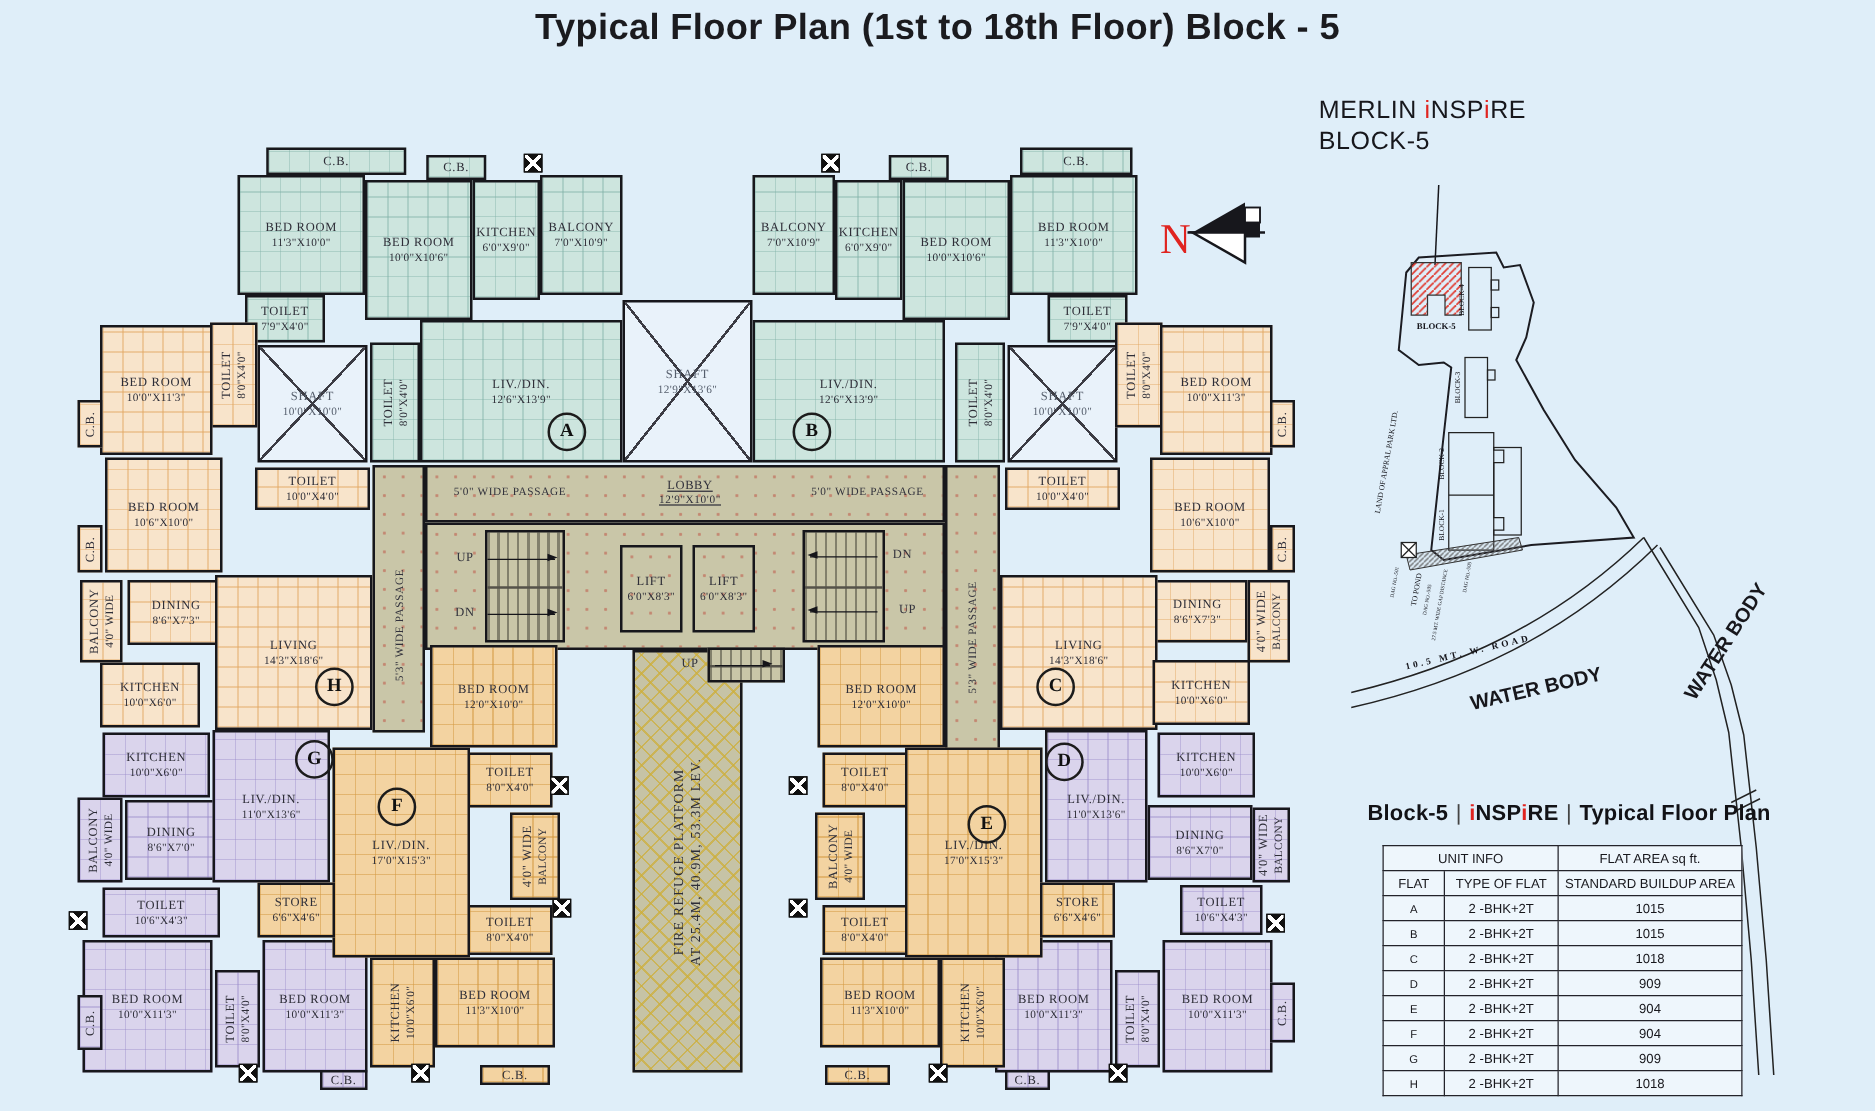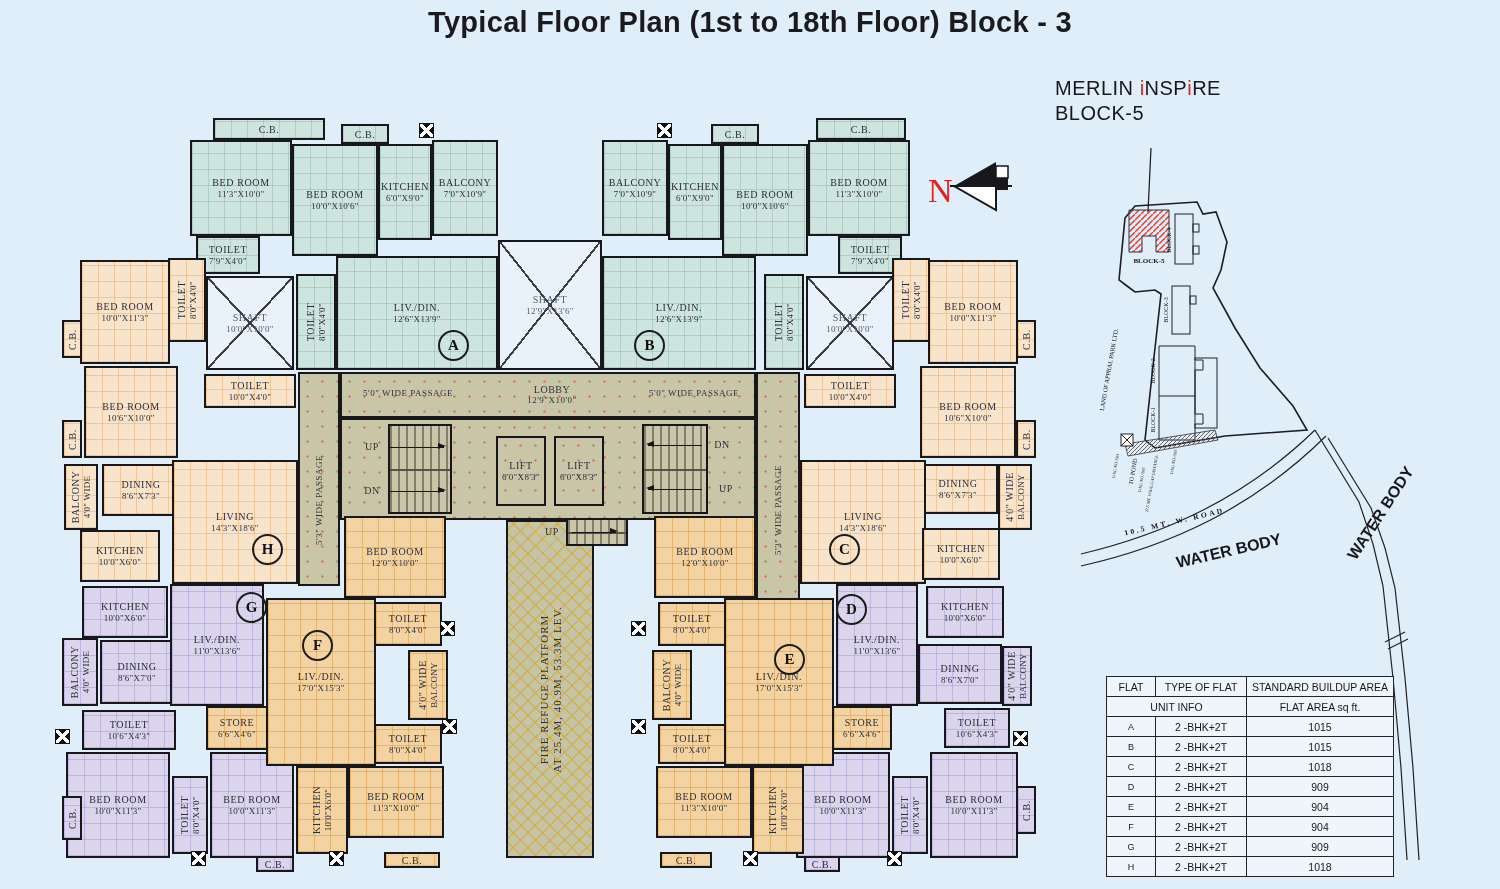--- a/index.html
+++ b/index.html
@@ -42,21 +42,21 @@
   #legend-table{position:absolute;left:1106px;top:676px;border-collapse:collapse;z-index:3;background:#eef6fc}
   #legend-table td,#legend-table th{border:1.2px solid #23232a;font-weight:normal;font-size:10.5px;color:#17171c;text-align:center;padding:1px 2px;height:17px}
   #legend-table .c1{width:44px}#legend-table .c2{width:86px}#legend-table .c3{width:142px}
   #legend-table .flat-letter{font-size:9px}
 </style>
 </head>
 <body>
 
 <div id="page">
 
-  <div id="main-title">Typical Floor Plan (1st to 18th Floor) Block - 3</div>
+  <div id="main-title">Typical Floor Plan (1st to 18th Floor) Block - 5</div>
 
   <div id="plan">
       <div class="room c-g" style="left: 298px; top: 372px; width: 42px; height: 214px;"></div>
       <div class="room c-g" style="left: 756px; top: 372px; width: 44px; height: 252px;"></div>
       <div class="room c-g" style="left: 340px; top: 372px; width: 416px; height: 46px;"></div>
       <div class="room c-g" style="left: 340px; top: 418px; width: 416px; height: 102px;"></div>
       <div class="room c-fire vert" style="left: 506px; top: 520px; width: 88px; height: 338px;">
         <div class="rl">
           <span class="rn">FIRE REFUGE PLATFORM</span>
           <span class="rd">AT 25.4M, 40.9M, 53.3M LEV.</span>
@@ -535,21 +535,21 @@
         </div>
       </div>
       <div class="stair" style="left: 388px; top: 424px; width: 64px; height: 90px;"></div>
       <div class="stair" style="left: 642px; top: 424px; width: 66px; height: 90px;"></div>
       <div class="stair" style="left: 566px; top: 518px; width: 62px; height: 28px;"></div>
       <div class="sarrow ar" style="left: 390px; top: 447px; width: 54px;"></div>
       <div class="sarrow ar" style="left: 390px; top: 491px; width: 54px;"></div>
       <div class="sarrow al" style="left: 648px; top: 445px; width: 54px;"></div>
       <div class="sarrow al" style="left: 648px; top: 489px; width: 54px;"></div>
       <div class="sarrow ar" style="left: 572px; top: 532px; width: 44px;"></div>
-      <div class="ptext" style="left: 552px; top: 394px;">
+      <div class="ptext" style="left: 552px; top: 394px; text-decoration: underline;">
         <span>LOBBY</span>
         <span class="pd">12'9"X10'0"</span>
       </div>
       <div class="ptext" style="left: 408px; top: 393px; font-size: 9px;">
         <span>5'0" WIDE PASSAGE</span>
       </div>
       <div class="ptext" style="left: 694px; top: 393px; font-size: 9px;">
         <span>5'0" WIDE PASSAGE</span>
       </div>
       <div class="ptext vtext" style="left: 319px; top: 500px; font-size: 9px;">
@@ -648,31 +648,32 @@
     <path d="M6,448 C95,428 178,390 251,318" fill="none" stroke="#222" stroke-width="1.2"></path>
     <text x="100" y="406" font-size="7.5" font-weight="bold" class="sm-label" letter-spacing="2.5" transform="rotate(-13 100 406)" text-anchor="middle">10.5 MT. W. ROAD</text>
     <text x="155" y="438" font-size="16" font-weight="bold" fill="#17171c" font-family="Liberation Sans, sans-serif" transform="rotate(-13 155 438)" text-anchor="middle">WATER BODY</text>
     <path d="M240,312 L284,384 L298,426 L308,468 L318,560 L326,650 L332,742" fill="none" stroke="#222" stroke-width="1.2"></path>
     <path d="M253,320 L296,390 L310,430 L320,470 L330,560 L338,650 L344,742" fill="none" stroke="#222" stroke-width="1.2"></path>
     <line x1="310" y1="524" x2="330" y2="514" stroke="#222" stroke-width="1.2"></line>
     <line x1="313" y1="531" x2="333" y2="521" stroke="#222" stroke-width="1.2"></line>
     <text x="310" y="398" font-size="16" font-weight="bold" fill="#17171c" font-family="Liberation Sans, sans-serif" transform="rotate(-57 310 398)" text-anchor="middle">WATER BODY</text>
   </svg>
 
+  <div id="legend-heading"><span>Block-5</span><span class="sep">|</span><span class="red-i">i</span><span>NSP</span><span class="red-i">i</span><span>RE</span><span class="sep">|</span><span>Typical Floor Plan</span></div>
 
   <table id="legend-table">
     <tbody>
+      <tr>
+        <th colspan="2">UNIT INFO</th>
+        <th class="c3">FLAT AREA sq ft.</th>
+      </tr>
       <tr>
         <th class="c1">FLAT</th>
         <th class="c2">TYPE OF FLAT</th>
         <th class="c3">STANDARD BUILDUP AREA</th>
-      </tr>
-      <tr>
-        <th colspan="2">UNIT INFO</th>
-        <th class="c3">FLAT AREA sq ft.</th>
       </tr>
       <tr>
           <td class="flat-letter">A</td>
           <td>2 -BHK+2T</td>
           <td>1015</td>
         </tr>
       <tr>
           <td class="flat-letter">B</td>
           <td>2 -BHK+2T</td>
           <td>1015</td>

